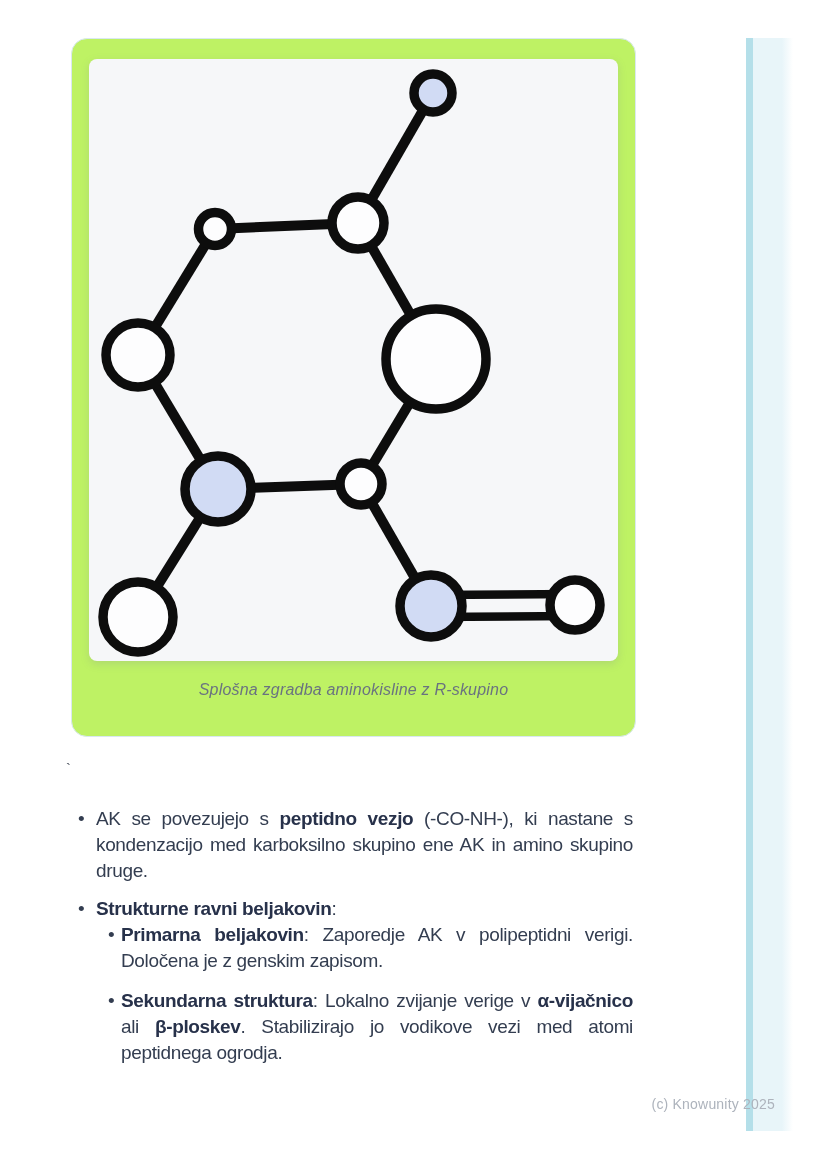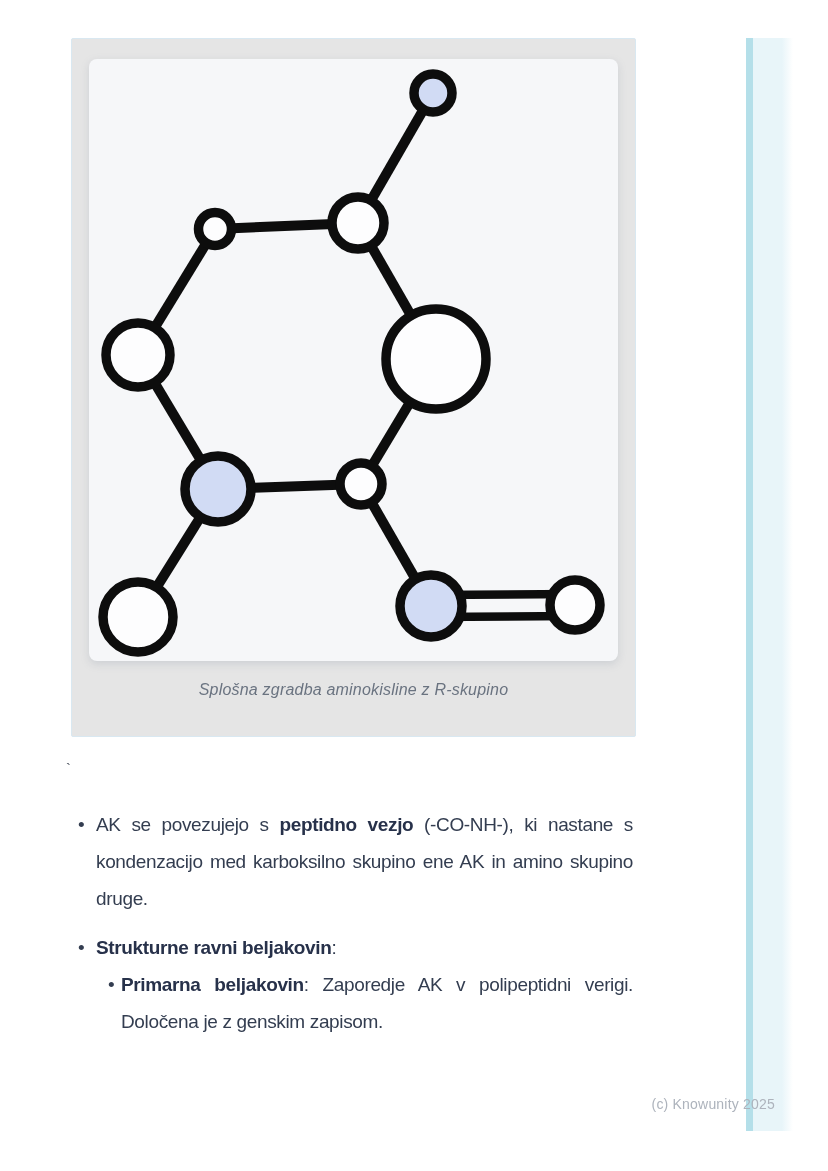--- a/index.html
+++ b/index.html
@@ -3,39 +3,39 @@
 <meta charset="utf-8">
 <style>
   html,body { margin:0; padding:0; background:#ffffff; }
   .page {
     position:relative; width:828px; height:1171px; background:#ffffff;
     font-family:"Liberation Sans", sans-serif; color:#2e3849; overflow:hidden;
   }
   
   .figure-card {
     position:absolute; left:71px; top:38px; width:565px; height:699px;
-    background:#e5e5e5; border:1px solid var(--card-border,#d9e8f1); border-radius:2px;
+    background:#bef264; border:1px solid var(--card-border,#d9e8f1); border-radius:16px;
     box-sizing:border-box;
   }
   .figure-panel {
     position:absolute; left:17px; top:20px; width:529px; height:602px;
     background:var(--panel-bg,#f6f7f9); border-radius:8px;
     box-shadow:0 3px 9px rgba(120,130,150,.22);
   }
   .figure-panel svg { display:block; width:529px; height:602px; }
   .figure-caption {
     position:absolute; top:642px; left:0; width:100%; text-align:center;
     font-style:italic; font-size:16px; color:#6a7380; letter-spacing:.2px;
   }
   
   .stray { position:absolute; left:66px; top:760px; font-size:15px; color:#454c58; }
   
   .content {
     position:absolute; left:76px; top:806px; width:557px;
-    font-size:19px; line-height:37px; letter-spacing:-0.35px; color:#333d50;
+    font-size:19px; line-height:26px; letter-spacing:-0.35px; color:#333d50;
   }
   .content ul { margin:0; padding:0; }
   .content li { list-style:none; position:relative; text-align:justify; }
   .content li::before {
     content:"\2022"; position:absolute; left:2px; top:0; color:#333d50;
   }
   .l1 > li { padding-left:20px; margin-bottom:12px; }
   .l2 { margin-top:15px; }
   .l2 > li { margin-left:10px; padding-left:15px; margin-bottom:14px; }
   .content b { font-weight:bold; color:#27314a; }
@@ -89,20 +89,21 @@
   </section>
 
   <div class="stray">`</div>
 
   <div class="content">
     <ul class="l1">
       <li><span>AK se povezujejo s </span><b>peptidno vezjo</b><span> (-CO-NH-), ki nastane s kondenzacijo med karboksilno skupino ene AK in amino skupino druge.</span></li>
       <li><b>Strukturne ravni beljakovin</b><span>:</span>
         <ul class="l2">
           <li><b>Primarna beljakovin</b><span>: Zaporedje AK v polipeptidni verigi. Določena je z genskim zapisom.</span></li>
+          <li><b>Sekundarna struktura</b><span>: Lokalno zvijanje verige v </span><b>α-vijačnico</b><span> ali </span><b>β-ploskev</b><span>. Stabilizirajo jo vodikove vezi med atomi peptidnega ogrodja.</span></li>
         </ul>
       </li>
     </ul>
   </div>
 
   <div class="footer">(c) Knowunity 2025</div>
 
   <div class="edge-fill"></div>
   <div class="edge-line"></div>
 

